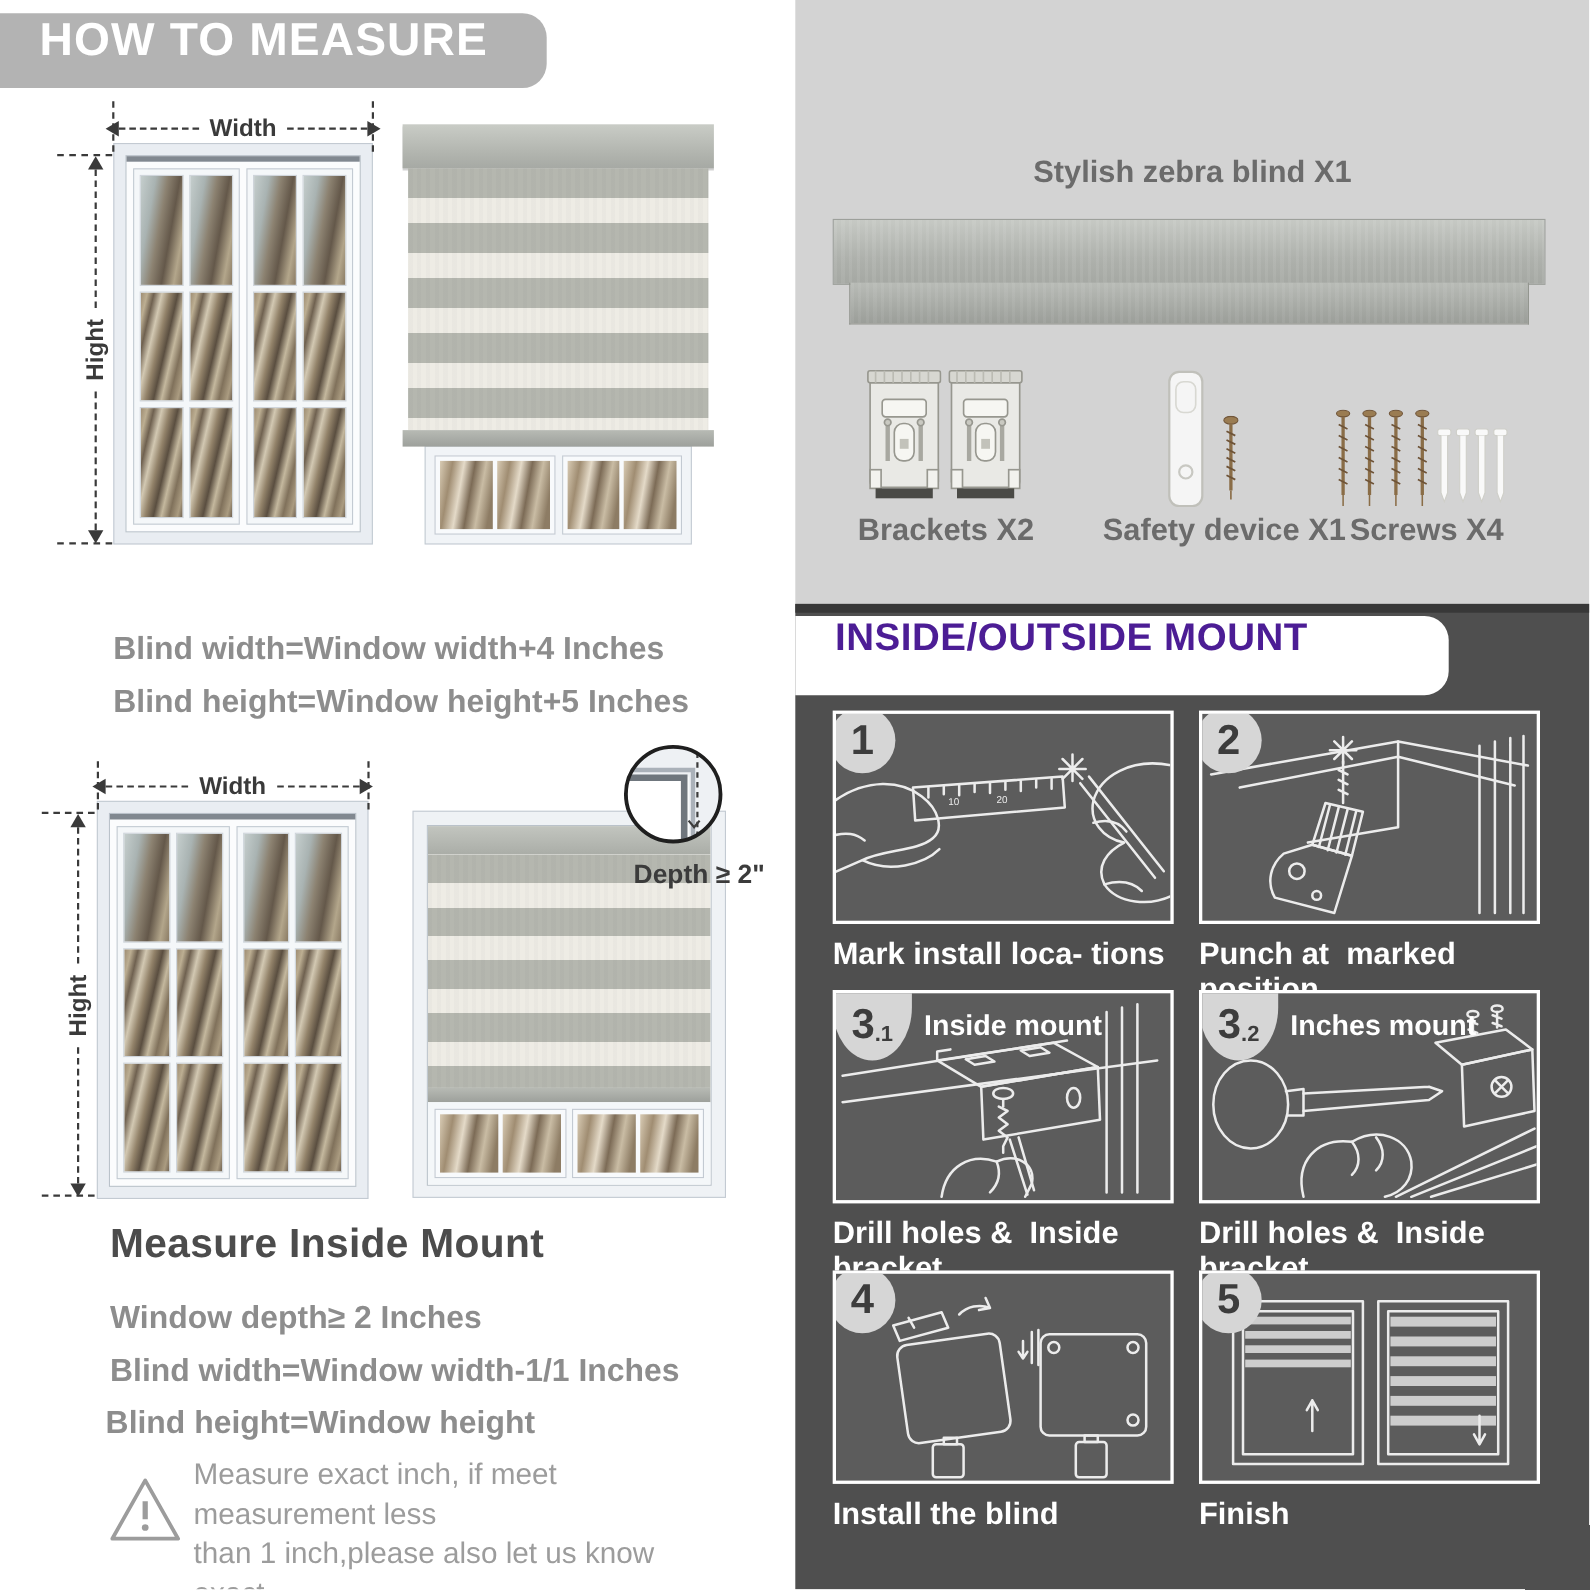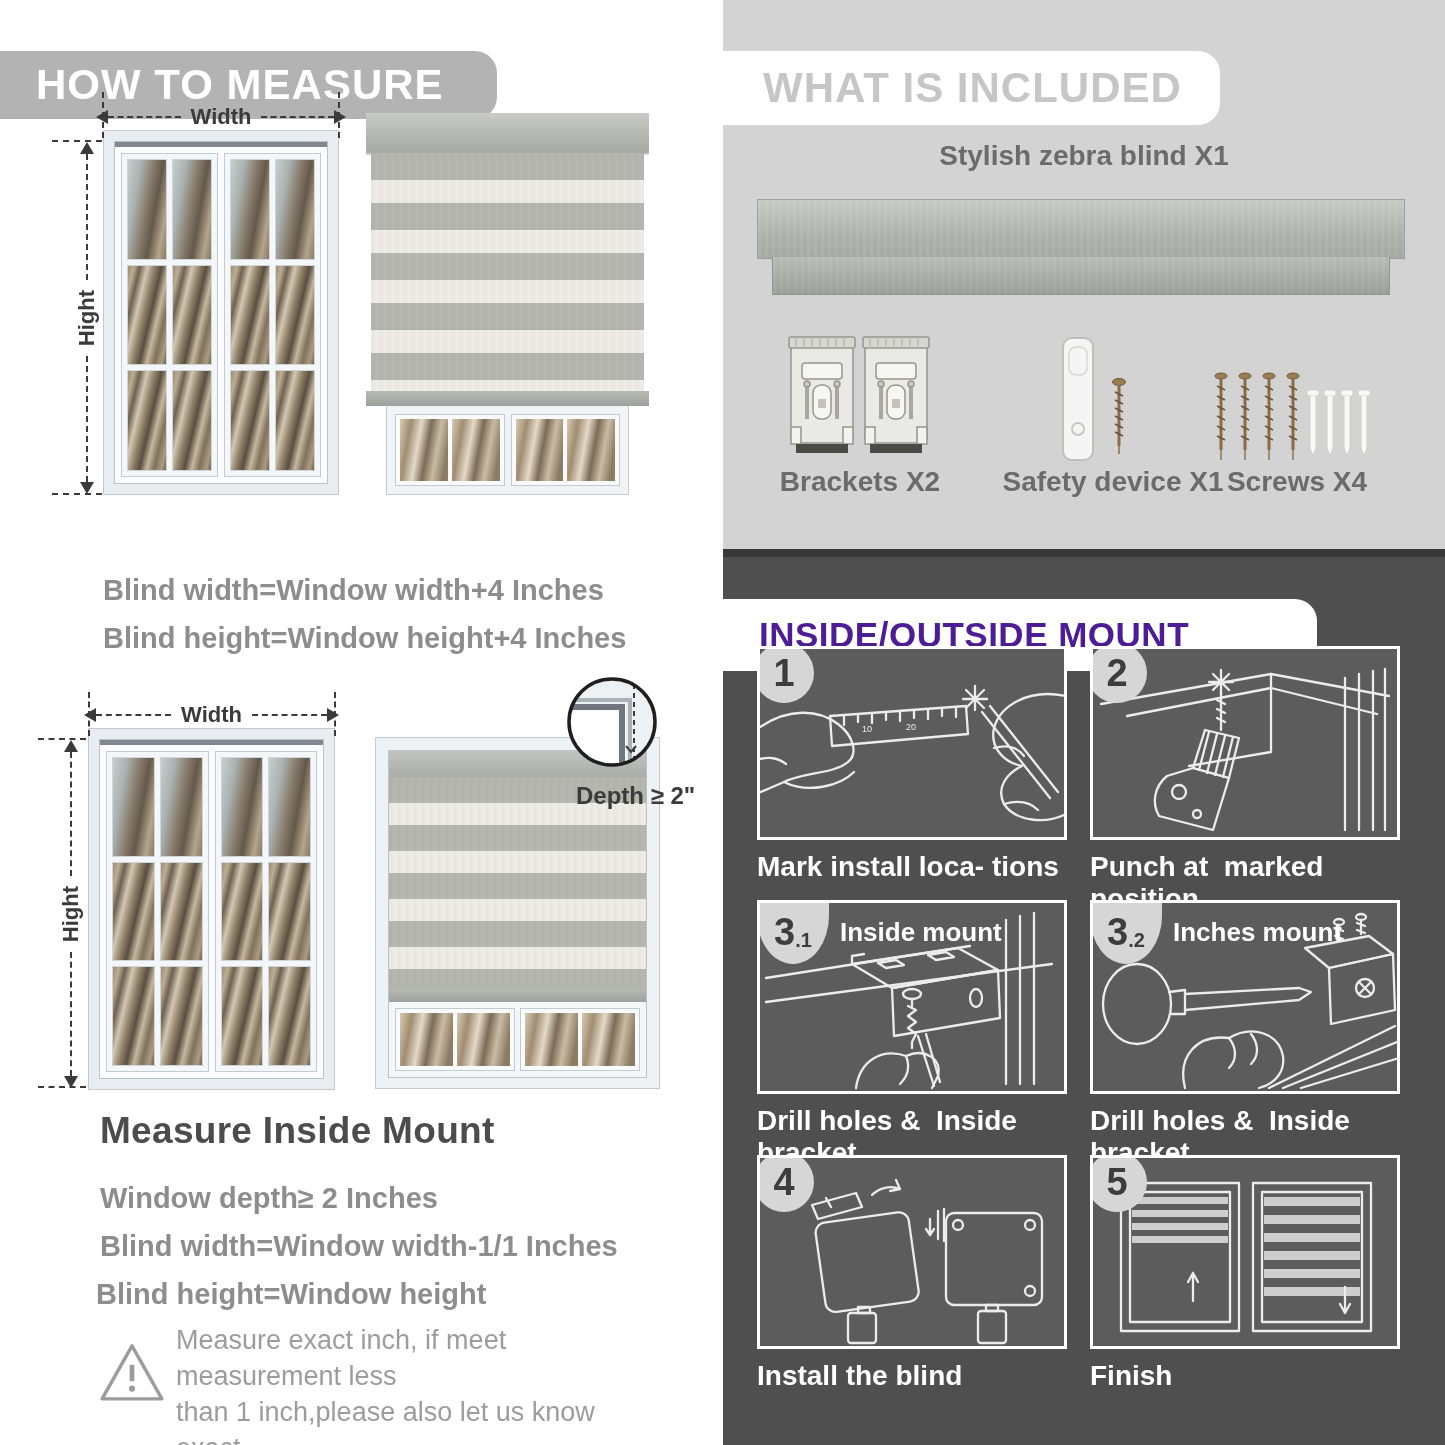--- a/index.html
+++ b/index.html
@@ -1,20 +1,20 @@
 <!DOCTYPE html>
 <html><head>
 <meta charset="utf-8">
 <style>
   html,body{margin:0;padding:0;background:#ffffff;font-family:"Liberation Sans",sans-serif;}
   #canvas{position:relative;width:1445px;height:1445px;background:#ffffff;overflow:hidden;}
   .abs{position:absolute;}
 
   
-  .banner{position:absolute;left:0;border-radius:0 22px 22px 0;display:flex;align-items:center;margin-top:39px;}
+  .banner{position:absolute;left:0;border-radius:0 22px 22px 0;display:flex;}
   #how-banner{top:12px;width:497px;height:68px;background:#b3b3b3;}
   #how-banner span{color:#ffffff;font-weight:bold;font-size:42px;letter-spacing:1px;padding-left:36px;}
   #included-banner{left:723px;top:12px;width:497px;height:74px;background:#ffffff;}
   #included-banner span{color:#c6c6c6;font-weight:bold;font-size:42px;letter-spacing:1px;padding-left:40px;}
   #mount-banner{left:723px;top:560px;width:594px;height:72px;background:#ffffff;}
   #mount-banner span{color:#4c1d95;font-weight:bold;font-size:35px;letter-spacing:.5px;padding-left:36px;}
 
   
   #right-top{left:723px;top:0;width:722px;height:549px;background:#d3d3d3;}
   #dark-section{left:723px;top:549px;width:722px;height:896px;background:#4f4f4f;}
@@ -165,21 +165,21 @@
           <i class="lowpane"></i>
           <i class="lowpane"></i>
         </div>
     </div>
     <div class="valance"></div>
     <div class="zebra"></div>
     <div class="brail"></div>
   </div>
 
   <div class="subline" style="left:103px;top:574px;">Blind width=Window width+4 Inches</div>
-  <div class="subline" style="left:103px;top:622px;">Blind height=Window height+4 Inches</div>
+  <div class="subline" style="left:103px;top:622px;">Blind height=Window height+5 Inches</div>
 
   <div class="window" style="left:88px;top:728px;width:247px;height:362px;">
     <div class="glass">
       <div class="sash">
           <i class="pane"></i>
           <i class="pane"></i>
           <i class="pane"></i>
           <i class="pane"></i>
           <i class="pane"></i>
           <i class="pane"></i>
@@ -262,23 +262,20 @@
       <path d="M50,34 V58" stroke="#9c9c9c" stroke-width="7"></path>
       <circle cx="50" cy="69" r="4.5" fill="#9c9c9c"></circle>
     </svg>
   </div>
   <div id="warning-text" class="abs">
     <div>Measure exact inch, if meet measurement less</div>
     <div>than 1 inch,please also let us know exact</div>
 
   </div>
 
-  <div id="included-banner" class="banner">
-    <span>WHAT IS INCLUDED</span>
-  </div>
   <div id="product-label" class="abs">Stylish zebra blind X1</div>
 
   <div id="headrail" class="abs">
     <div class="rail-top"></div>
     <div class="rail-bottom"></div>
   </div>
 
   <svg class="abs" style="left:788px;top:333px;" width="68" height="125" viewBox="0 0 68 125">
     <g stroke="#97978f" stroke-width="1.5">
       <rect x="3" y="10" width="62" height="100" rx="5" fill="#e9e9e5"></rect>

